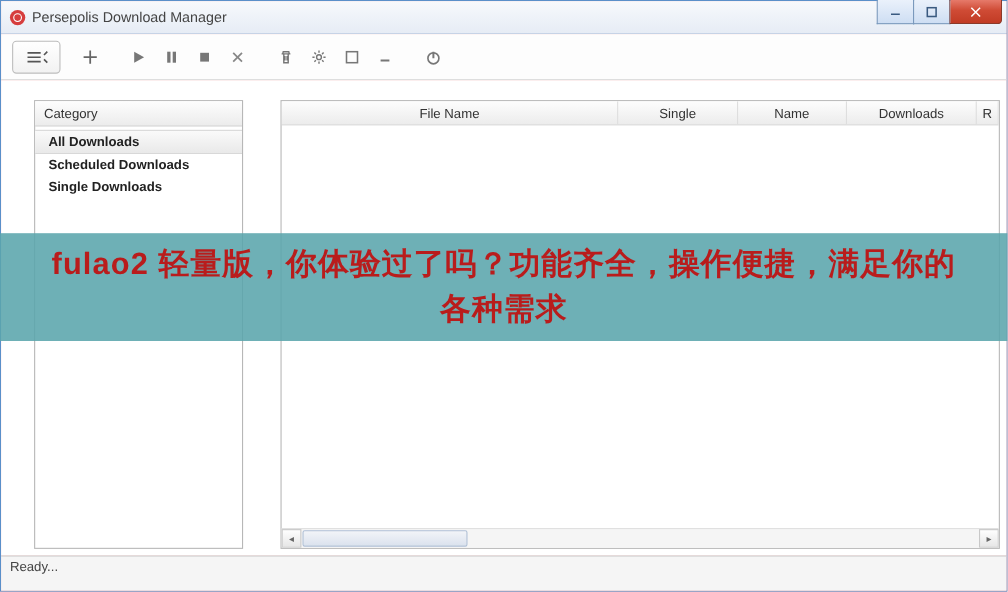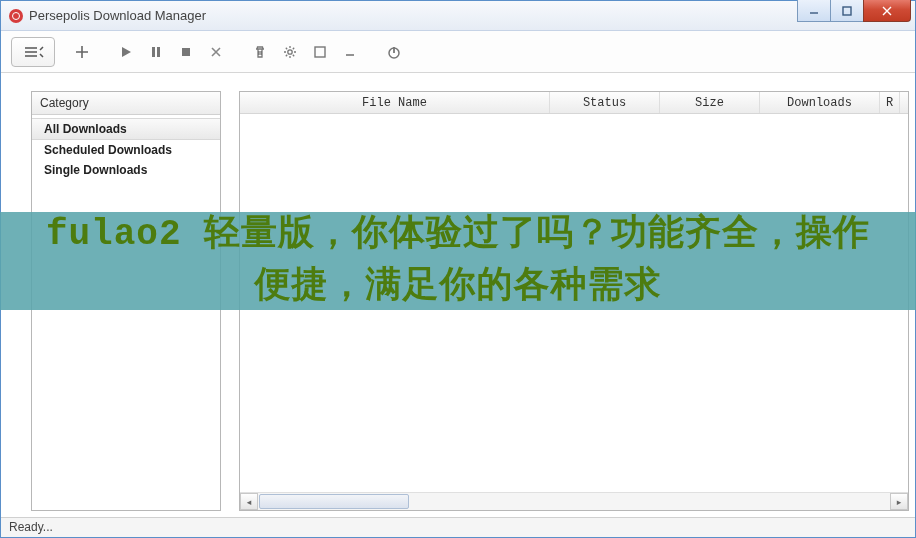--- a/index.html
+++ b/index.html
@@ -74,21 +74,21 @@
   border:1px solid #bcbcbc;
   border-radius:4px;
   background:linear-gradient(#fff,#f2f2f2);
   margin-right:12px;
 }
 .tsep{width:14px;}
 .content{
   flex:1;
   display:flex;
   padding:18px 6px 6px 30px;
-  gap:18px;
+  gap:34px;
   background:#fff;
 }
 .sidebar{
   width:190px;
   border:1px solid #b7b7b7;
   background:#fff;
   display:flex;flex-direction:column;
 }
 .sidehdr{
   background:linear-gradient(#fdfdfd,#ececec);
@@ -109,21 +109,20 @@
   border:1px solid #b7b7b7;
   background:#fff;
   display:flex;flex-direction:column;
   overflow:hidden;
 }
 .thead{
   display:flex;
   background:linear-gradient(#fdfdfd,#ececec);
   border-bottom:1px solid #d6d6d6;
   height:22px;
-  font-family:Liberation Mono, monospace;
 }
 .th{
   border-right:1px solid #dedede;
   display:flex;align-items:center;justify-content:center;
   font-size:12px;color:#333;
   overflow:hidden;white-space:nowrap;
 }
 .tbody{flex:1;}
 .hscroll{
   height:18px;
@@ -139,42 +138,42 @@
   font-size:9px;color:#666;
 }
 .hscroll .larr{left:0;}
 .hscroll .rarr{right:0;}
 .hscroll .thumb{
   position:absolute;left:19px;top:1px;height:15px;width:150px;
   background:linear-gradient(#f2f4f8,#dbe2ee);
   border:1px solid #aebfd6;border-radius:2px;
 }
 .statusbar{
-  height:20px;
+  height:32px;
   border-top:1px solid #d0d0d0;
   background:#f5f5f5;
   padding:2px 8px;
   font-size:12px;color:#444;
 }
 .overlay{
   position:absolute;
   left:0;width:916px;
   top:212px;height:98px;
   background:rgba(90,165,172,0.88);
   display:flex;align-items:center;justify-content:center;
   text-align:center;
   padding:6px 40px;
 }
 .overlay span{
-  color:#4d7c0f;
-  font-size:36px;
+  color:#b91c1c;
+  font-size:28px;
   font-weight:bold;
   line-height:1.45;
   letter-spacing:1px;
-  font-family:Liberation Mono, monospace;
+  font-family:Liberation Sans, sans-serif;
 }
 svg{display:block;}
 </style>
 </head>
 <body>
 
 <div class="window">
   <div class="titlebar">
     <div class="appicon"></div>
     <div class="title">Persepolis Download Manager</div>
@@ -267,22 +266,22 @@
       <div class="sidehdr">Category</div>
       <div class="sidelist" id="sidelist">
           <div class="sideitem sel">All Downloads</div>
           <div class="sideitem">Scheduled Downloads</div>
           <div class="sideitem">Single Downloads</div>
         </div>
     </div>
     <div class="main">
       <div class="thead" id="thead">
           <div class="th" style="width: 310px;">File Name</div>
-          <div class="th" style="width: 110px;">Status</div>
-          <div class="th" style="width: 100px;">Size</div>
+          <div class="th" style="width: 110px;">Single</div>
+          <div class="th" style="width: 100px;">Name</div>
           <div class="th" style="width: 120px;">Downloads</div>
           <div class="th" style="width: 20px;">R</div>
         </div>
       <div class="tbody"></div>
       <div class="hscroll">
         <div class="larr">◂</div>
         <div class="thumb"></div>
         <div class="rarr">▸</div>
       </div>
     </div>

